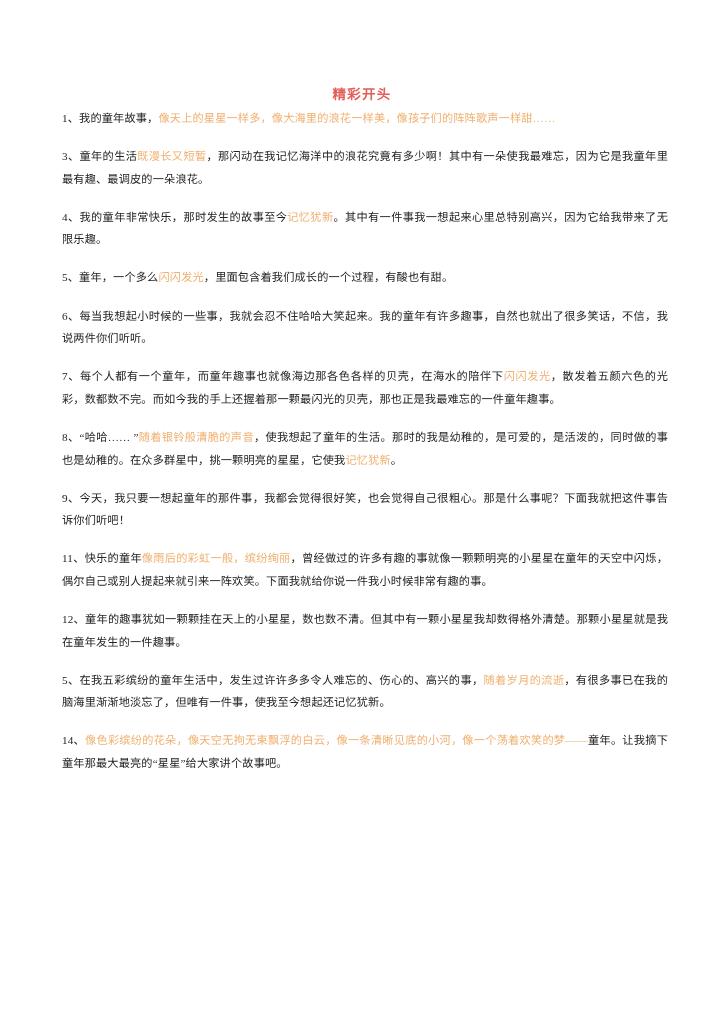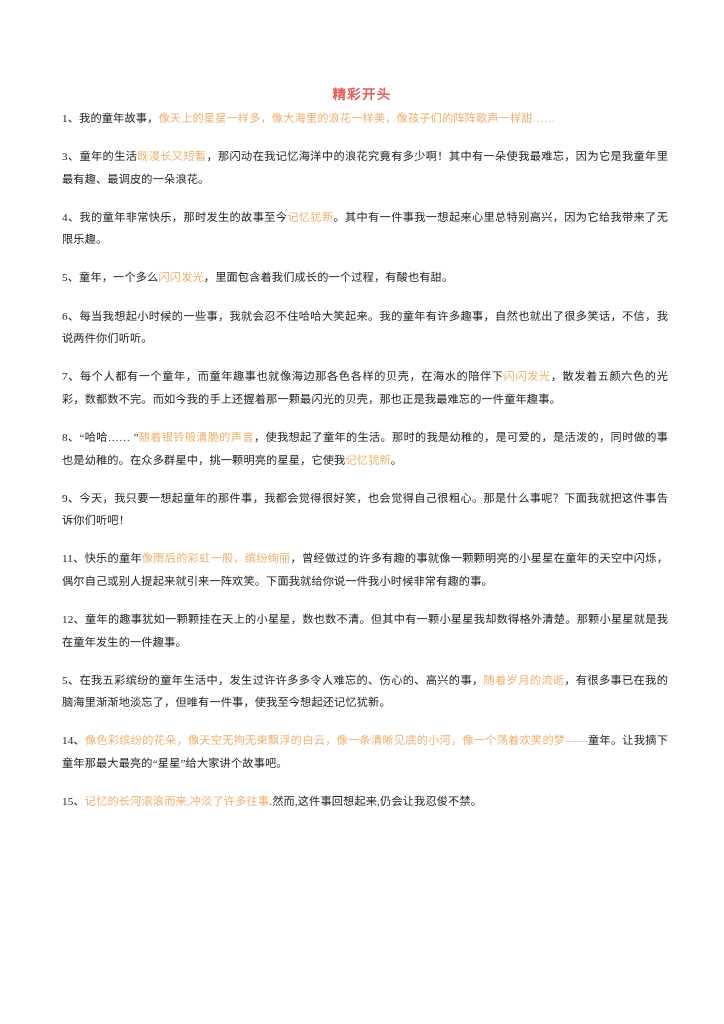--- a/index.html
+++ b/index.html
@@ -71,16 +71,15 @@
       <p class="para"><span class="num">4、</span><span>我的童年非常快乐，那时发生的故事至今</span><span class="hl">记忆犹新</span><span>。其中有一件事我一想起来心里总特别高兴，因为它给我带来了无限乐趣。</span></p>
       <p class="para"><span class="num">5、</span><span>童年，一个多么</span><span class="hl">闪闪发光</span><span>，里面包含着我们成长的一个过程，有酸也有甜。</span></p>
       <p class="para"><span class="num">6、</span><span>每当我想起小时候的一些事，我就会忍不住哈哈大笑起来。我的童年有许多趣事，自然也就出了很多笑话，不信，我说两件你们听听。</span></p>
       <p class="para"><span class="num">7、</span><span>每个人都有一个童年，而童年趣事也就像海边那各色各样的贝壳，在海水的陪伴下</span><span class="hl">闪闪发光</span><span>，散发着五颜六色的光彩，数都数不完。而如今我的手上还握着那一颗最闪光的贝壳，那也正是我最难忘的一件童年趣事。</span></p>
       <p class="para"><span class="num">8、</span><span>“哈哈……  ”</span><span class="hl">随着银铃般清脆的声音</span><span>，使我想起了童年的生活。那时的我是幼稚的，是可爱的，是活泼的，同时做的事也是幼稚的。在众多群星中，挑一颗明亮的星星，它使我</span><span class="hl">记忆犹新</span><span>。</span></p>
       <p class="para"><span class="num">9、</span><span>今天，我只要一想起童年的那件事，我都会觉得很好笑，也会觉得自己很粗心。那是什么事呢？下面我就把这件事告诉你们听吧！</span></p>
       <p class="para"><span class="num">11、</span><span>快乐的童年</span><span class="hl">像雨后的彩虹一般，缤纷绚丽</span><span>，曾经做过的许多有趣的事就像一颗颗明亮的小星星在童年的天空中闪烁，偶尔自己或别人提起来就引来一阵欢笑。下面我就给你说一件我小时候非常有趣的事。</span></p>
       <p class="para"><span class="num">12、</span><span>童年的趣事犹如一颗颗挂在天上的小星星，数也数不清。但其中有一颗小星星我却数得格外清楚。那颗小星星就是我在童年发生的一件趣事。</span></p>
       <p class="para"><span class="num">5、</span><span>在我五彩缤纷的童年生活中，发生过许许多多令人难忘的、伤心的、高兴的事，</span><span class="hl">随着岁月的流逝</span><span>，有很多事已在我的脑海里渐渐地淡忘了，但唯有一件事，使我至今想起还记忆犹新。</span></p>
       <p class="para"><span class="num">14、</span><span class="hl">像色彩缤纷的花朵，像天空无拘无束飘浮的白云，像一条清晰见底的小河，像一个荡着欢笑的梦——</span><span>童年。让我摘下童年那最大最亮的“星星”给大家讲个故事吧。</span></p>
-      <p class="para"><span class="num">15、</span><span class="hl">记忆的长河滚滚而来,冲淡了许多往事</span><span>.然而,这件事回想起来,仍会让我忍俊不禁。</span></p>
     </div>
 
 </div>
 
 </body></html>

